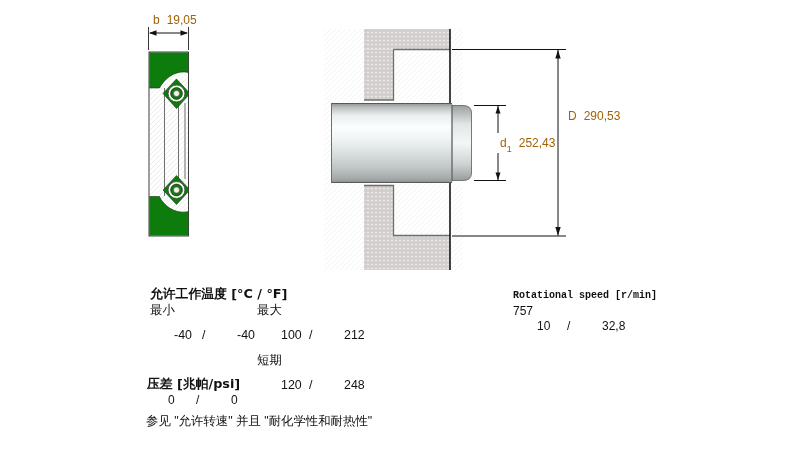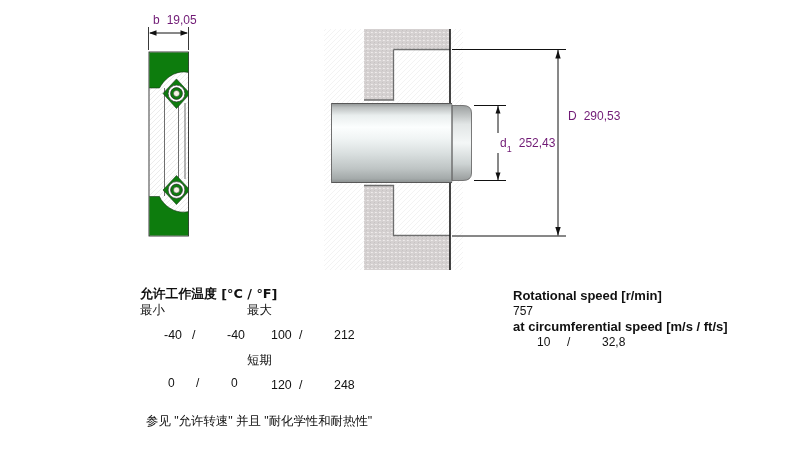--- a/index.html
+++ b/index.html
@@ -1,24 +1,24 @@
 <!DOCTYPE html>
 <html><head>
 <meta charset="utf-8">
 <style>
   html,body{margin:0;padding:0;background:#fff;}
   #canvas{position:relative;width:800px;height:450px;background:#ffffff;overflow:hidden;
           font-family:"Liberation Sans","DejaVu Sans",sans-serif;color:#111;}
   svg{position:absolute;}
-  .dim-label{position:absolute;font-size:12px;color:#701a75;white-space:nowrap;}
+  .dim-label{position:absolute;font-size:12px;color:#a16207;white-space:nowrap;}
   .dim-label .gap{display:inline-block;width:7px;}
   .dim-label sub{font-size:9px;position:relative;top:2px;}
   .txtblock{position:absolute;white-space:nowrap;}
   .cjk-title{font-weight:bold;font-size:12.8px;line-height:17px;font-family:"DejaVu Sans",sans-serif;}
-  .serif-title{font-weight:bold;font-size:13px;line-height:15.5px;font-family:Liberation Sans, sans-serif;}
+  .serif-title{font-weight:bold;font-size:10px;line-height:15.5px;font-family:Liberation Mono, monospace;text-align:right;}
   .val-line{font-size:12px;line-height:15.5px;}
   .temp-grid{display:grid;grid-template-columns:99px auto;font-size:12.4px;line-height:17px;gap:8px;}
   .v{display:inline-block;margin-left:24px;}
   .w28{width:28px;}
   .sepw{display:inline-block;width:11px;}
   .note-line{font-size:12.4px;}
 </style>
 </head>
 <body>
 
@@ -152,50 +152,50 @@
   </svg>
 
   <div class="dim-label" style="left:568px;top:109px;">
     <span>D</span><span class="gap"></span><span>290,53</span>
   </div>
 
   <div class="dim-label" style="left:500px;top:136px;">
     <span>d</span><sub>1</sub><span class="gap"></span><span>252,43</span>
   </div>
 
-  <div class="txtblock" style="left:140px;top:285px;">
+  <div class="txtblock" style="left:150px;top:285px;">
     <div class="cjk-title">允许工作温度 [°C / °F]</div>
     <div class="temp-grid">
       <div>最小</div>
       <div>最大</div>
       <div>
         <span class="v w28">-40</span><span class="sepw">/</span><span class="v">-40</span>
       </div>
       <div>
         <span class="v w28">100</span><span class="sepw">/</span><span class="v">212</span>
       </div>
       <div></div>
       <div>短期</div>
       <div></div>
       <div>
         <span class="v w28">120</span><span class="sepw">/</span><span class="v">248</span>
       </div>
     </div>
   </div>
 
   <div class="txtblock" style="left:144px;top:375px;">
+    <div class="cjk-title" style="margin-left:3px;">压差 [兆帕/psi]</div>
     <div class="val-line" style="line-height:17px;text-decoration:underline;">
       <span class="v w28">0</span><span class="sepw">/</span><span class="v">0</span>
     </div>
   </div>
 
   <div class="txtblock note-line" style="left:146px;top:413px;">参见 "允许转速" 并且 "耐化学性和耐热性"</div>
 
   <div class="txtblock" style="left:513px;top:288px;">
     <div class="serif-title">Rotational speed [r/min]</div>
     <div class="val-line">757</div>
-    <div class="serif-title">at circumferential speed [m/s / ft/s]</div>
     <div class="val-line">
       <span class="v" style="width:30px;">10</span><span class="sepw">/</span><span class="v" style="">32,8</span>
     </div>
   </div>
 
 </div>
 
 </body></html>

